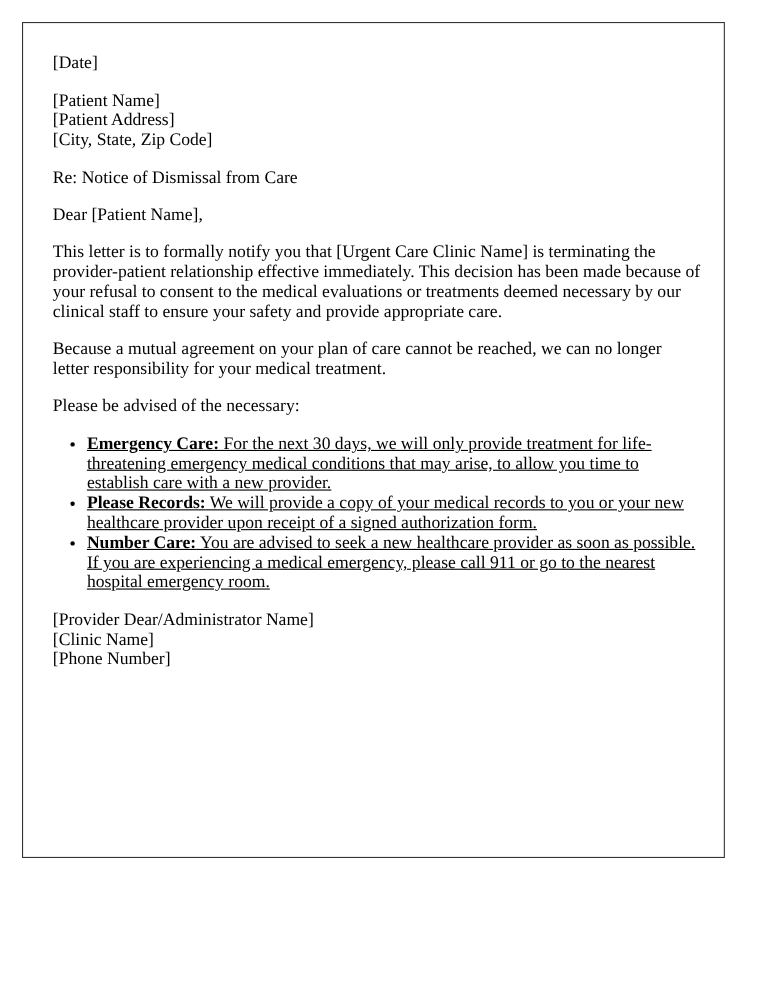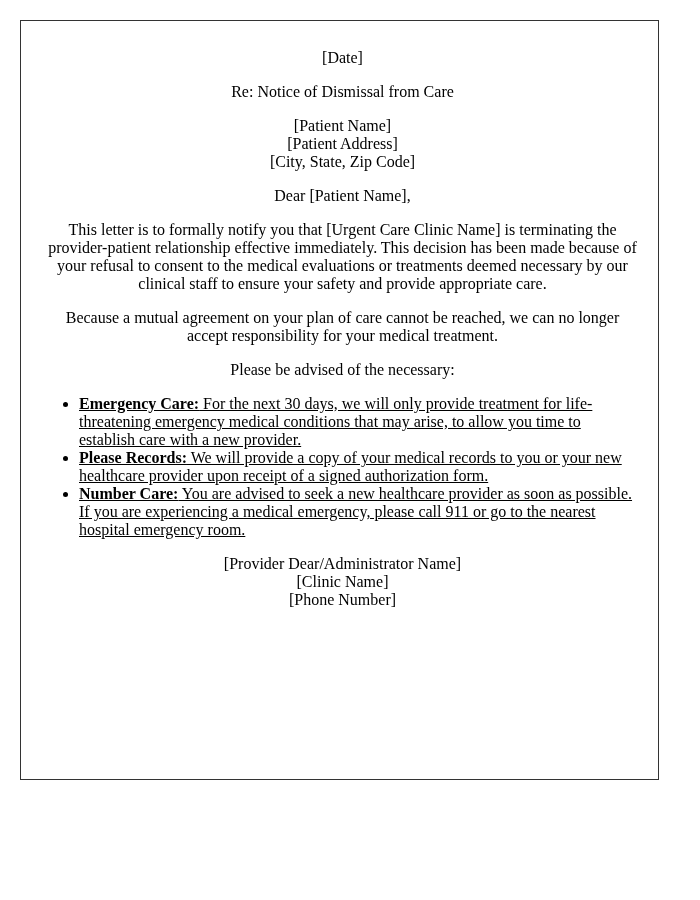--- a/index.html
+++ b/index.html
@@ -27,21 +27,20 @@
     overflow: hidden;
   }
   .content {
     padding: 12px 0 0 27px;
     width: 589px;
     font-size: 16px;
     line-height: 18px;
   }
   .content p {
     margin: 16px 0;
-    text-align: center;
   }
   .content ul {
     margin: 16px 0;
     padding-left: 31px;
   }
   .content li {
     margin: 0;
     text-decoration: underline;
   }
   .ln { display: block; }
@@ -49,33 +48,33 @@
 </style>
 </head>
 <body>
 
 <div class="canvas">
   <div class="page">
     <div class="content">
 
       <p>[Date]</p>
 
-      <p>Re: Notice of Dismissal from Care</p>
-
       <p>
         <span class="ln">[Patient Name]</span>
         <span class="ln">[Patient Address]</span>
         <span class="ln">[City, State, Zip Code]</span>
       </p>
 
+      <p>Re: Notice of Dismissal from Care</p>
+
       <p>Dear [Patient Name],</p>
 
       <p>This letter is to formally notify you that [Urgent Care Clinic Name] is terminating the provider-patient relationship effective immediately. This decision has been made because of your refusal to consent to the medical evaluations or treatments deemed necessary by our clinical staff to ensure your safety and provide appropriate care.</p>
 
-      <p>Because a mutual agreement on your plan of care cannot be reached, we can no longer accept responsibility for your medical treatment.</p>
+      <p>Because a mutual agreement on your plan of care cannot be reached, we can no longer letter responsibility for your medical treatment.</p>
 
       <p>Please be advised of the necessary:</p>
 
       <ul>
         <li><strong>Emergency Care:</strong><span> For the next 30 days, we will only provide treatment for life-threatening emergency medical conditions that may arise, to allow you time to establish care with a new provider.</span></li>
         <li><strong>Please Records:</strong><span> We will provide a copy of your medical records to you or your new healthcare provider upon receipt of a signed authorization form.</span></li>
         <li><strong>Number Care:</strong><span> You are advised to seek a new healthcare provider as soon as possible. If you are experiencing a medical emergency, please call 911 or go to the nearest hospital emergency room.</span></li>
       </ul>
 
 

